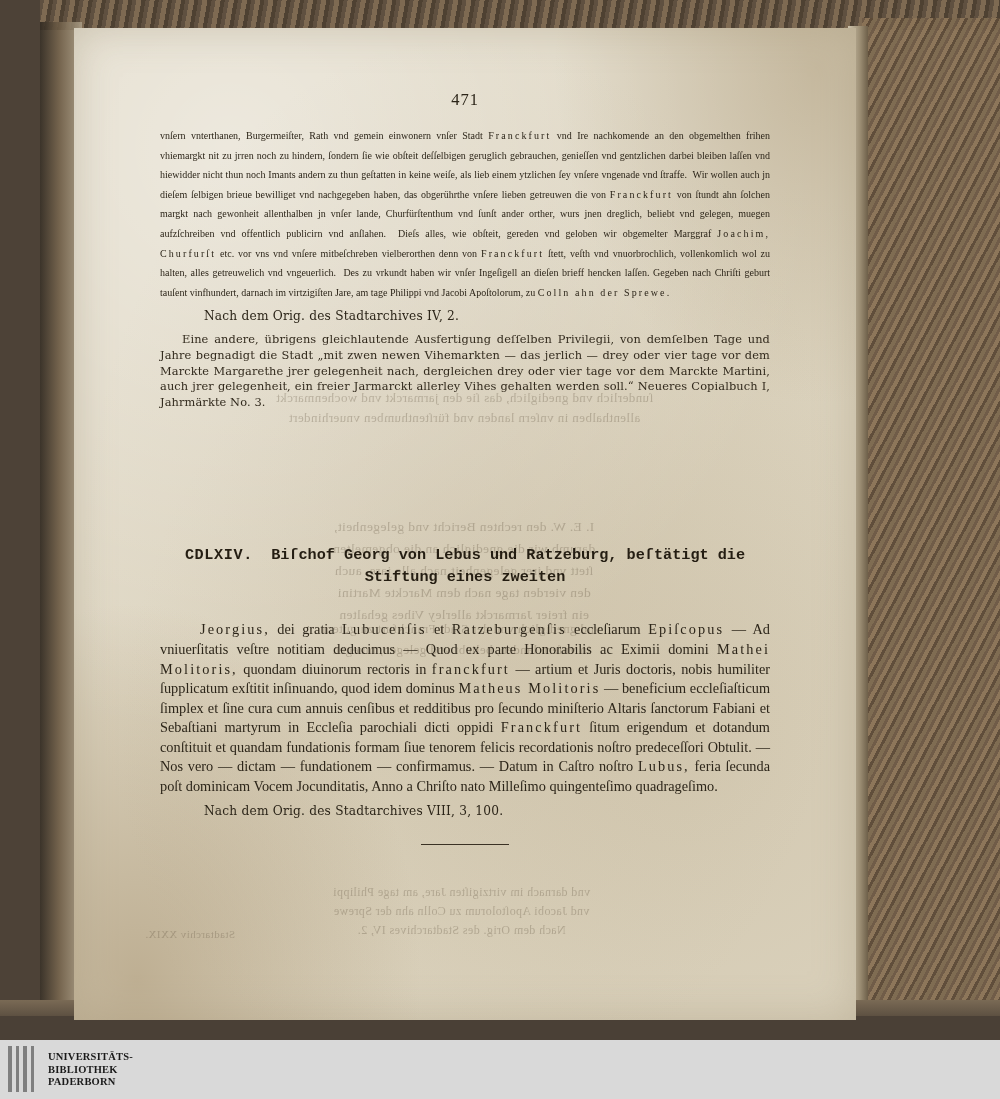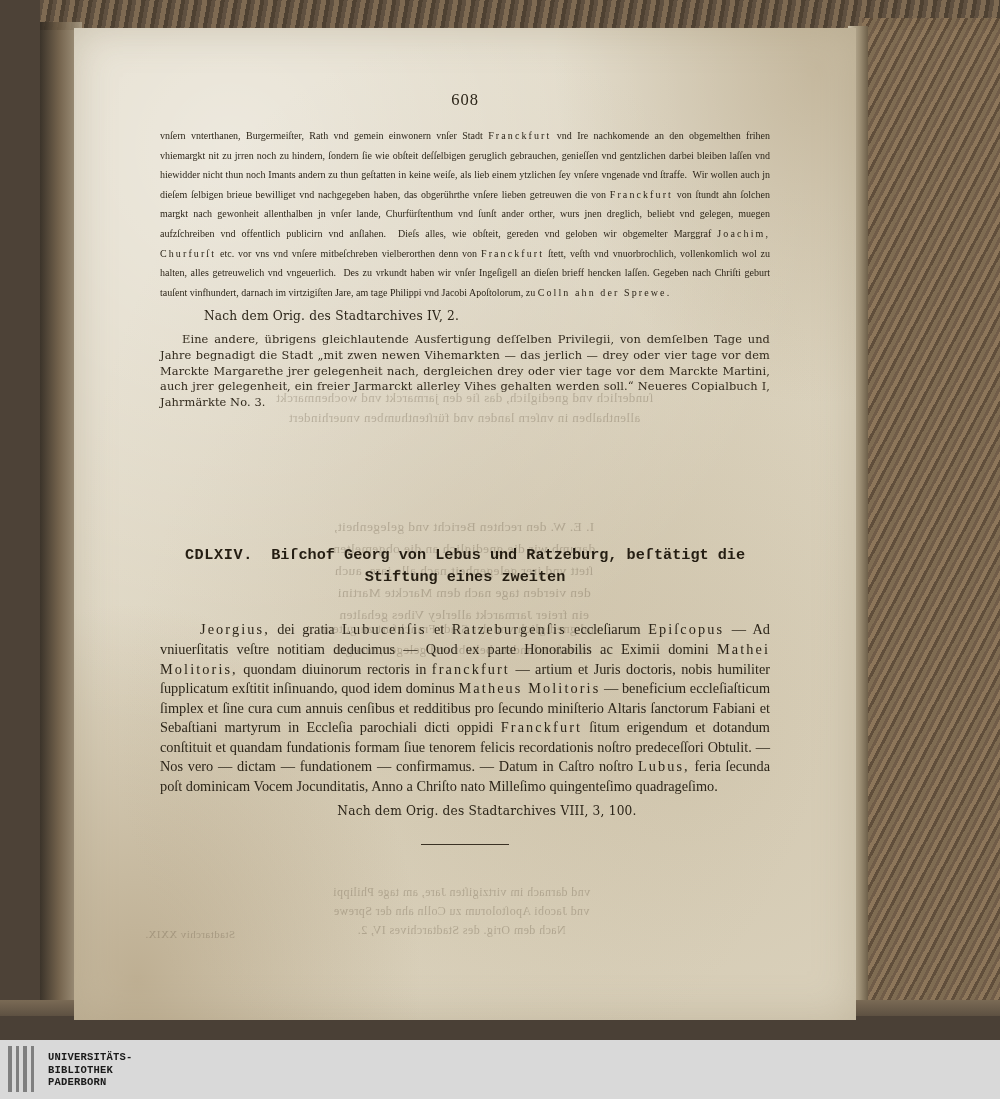--- a/index.html
+++ b/index.html
@@ -188,21 +188,21 @@
     gap: 4px;
   }
   .footer-stripes i {
     display: block;
     width: 4px; height: 46px;
     background: #7f7f7f;
   }
   .footer-logo {
     position: absolute;
     left: 48px; top: 1051px;
-    font-family: Liberation Mono, monospace;
+    font-family: Liberation Serif, serif;
     font-size: 10.5px;
     font-weight: bold;
     line-height: 12.5px;
     color: #1a1a1a;
     letter-spacing: .2px;
     text-transform: uppercase;
   }
 </style>
 </head>
 <body>
@@ -237,38 +237,38 @@
     </div>
     <div class="ghost" style="left:30px; top:855px; width:715px; font-size:12px; line-height:19px;">
       vnd darnach im virtzigiſten Jare, am tage Philippi<br>
       vnd Jacobi Apoſtolorum zu Colln ahn der Sprewe<br>
       Nach dem Orig. des Stadtarchives IV, 2.
     </div>
     <div class="ghost" style="left:36px; top:900px; width:160px; font-size:11px;">Stadtarchiv XXIX.</div>
 
     <div class="col">
 
-      <div class="folio">608</div>
+      <div class="folio">471</div>
 
       <div class="body">vnſern vnterthanen, Burgermeiſter, Rath vnd gemein einwonern vnſer Stadt <span class="sp">Franckfurt</span> vnd Ire nachkomende an den obgemelthen frihen vhiemargkt nit zu jrren noch zu hindern, ſondern ſie wie obſteit deſſelbigen geruglich gebrauchen, genieſſen vnd gentzlichen darbei bleiben laſſen vnd hiewidder nicht thun noch Imants andern zu thun geſtatten in keine weiſe, als lieb einem ytzlichen ſey vnſere vngenade vnd ſtraffe. &nbsp;Wir wollen auch jn dieſem ſelbigen brieue bewilliget vnd nachgegeben haben, das obgerührthe vnſere lieben getreuwen die von <span class="sp">Franckfurt</span> von ſtundt ahn ſolchen margkt nach gewonheit allenthalben jn vnſer lande, Churfürſtenthum vnd ſunſt ander orther, wurs jnen dreglich, beliebt vnd gelegen, muegen aufzſchreiben vnd offentlich publicirn vnd anſlahen. &nbsp;Dieſs alles, wie obſteit, gereden vnd geloben wir obgemelter Marggraf <span class="sp">Joachim, Churfurſt</span> etc. vor vns vnd vnſere mitbeſchreben vielberorthen denn von <span class="sp">Franckfurt</span> ſtett, veſth vnd vnuorbrochlich, vollenkomlich wol zu halten, alles getreuwelich vnd vngeuerlich. &nbsp;Des zu vrkundt haben wir vnſer Ingeſigell an dieſen brieff hencken laſſen. Gegeben nach Chriſti geburt tauſent vinfhundert, darnach im virtzigiſten Jare, am tage Philippi vnd Jacobi Apoſtolorum, zu <span class="sp">Colln ahn der Sprewe.</span></div>
 
       <div class="src" style="font-family:'DejaVu Serif', serif;">Nach dem Orig. des Stadtarchives IV, 2.</div>
 
       <div class="fraktur"><span class="ind"></span>Eine andere, übrigens gleichlautende Ausfertigung deſſelben Privilegii, von demſelben Tage und Jahre begnadigt die Stadt „mit zwen newen Vihemarkten — das jerlich — drey oder vier tage vor dem Marckte Margarethe jrer gelegenheit nach, dergleichen drey oder vier tage vor dem Marckte Martini, auch jrer gelegenheit, ein freier Jarmarckt allerley Vihes gehalten werden soll.“ Neueres Copialbuch I, Jahrmärkte No. 3.</div>
 
       <div style="height:118px"></div>
 
       <div class="headline">
         <span class="no">CDLXIV.</span>&nbsp;
         <span>Biſchof Georg von Lebus und Ratzeburg, beſtätigt die Stiftung eines zweiten</span>
       </div>
 
       <div class="latin"><span class="indent"></span><span class="sp">Jeorgius,</span> dei gratia <span class="sp">Lubucenſis</span> et <span class="sp">Ratzeburgenſis</span> eccleſiarum <span class="sp">Epiſcopus</span> — Ad vniuerſitatis veſtre notitiam deducimus — Quod ex parte Honorabilis ac Eximii domini <span class="sp">Mathei Molitoris,</span> quondam diuinorum rectoris in <span class="sp">franckfurt</span> — artium et Juris doctoris, nobis humiliter ſupplicatum exſtitit inſinuando, quod idem dominus <span class="sp">Matheus Molitoris</span> — beneficium eccleſiaſticum ſimplex et ſine cura cum annuis cenſibus et redditibus pro ſecundo miniſterio Altaris ſanctorum Fabiani et Sebaſtiani martyrum in Eccleſia parochiali dicti oppidi <span class="sp">Franckfurt</span> ſitum erigendum et dotandum conſtituit et quandam fundationis formam ſiue tenorem felicis recordationis noſtro predeceſſori Obtulit. — Nos vero — dictam — fundationem — confirmamus. — Datum in Caſtro noſtro <span class="sp">Lubus,</span> feria ſecunda poſt dominicam Vocem Jocunditatis, Anno a Chriſto nato Milleſimo quingenteſimo quadrageſimo.</div>
 
-      <div class="src" style="font-family:'DejaVu Serif', serif;text-align:center;">Nach dem Orig. des Stadtarchives VIII, 3, 100.</div>
+      <div class="src" style="font-family:'DejaVu Serif', serif;">Nach dem Orig. des Stadtarchives VIII, 3, 100.</div>
 
       <div class="rule"></div>
     </div>
   </div>
 
   <div class="footer-band"></div>
   <div class="footer-stripes">
     <i></i>
       <i></i>
       <i></i>

